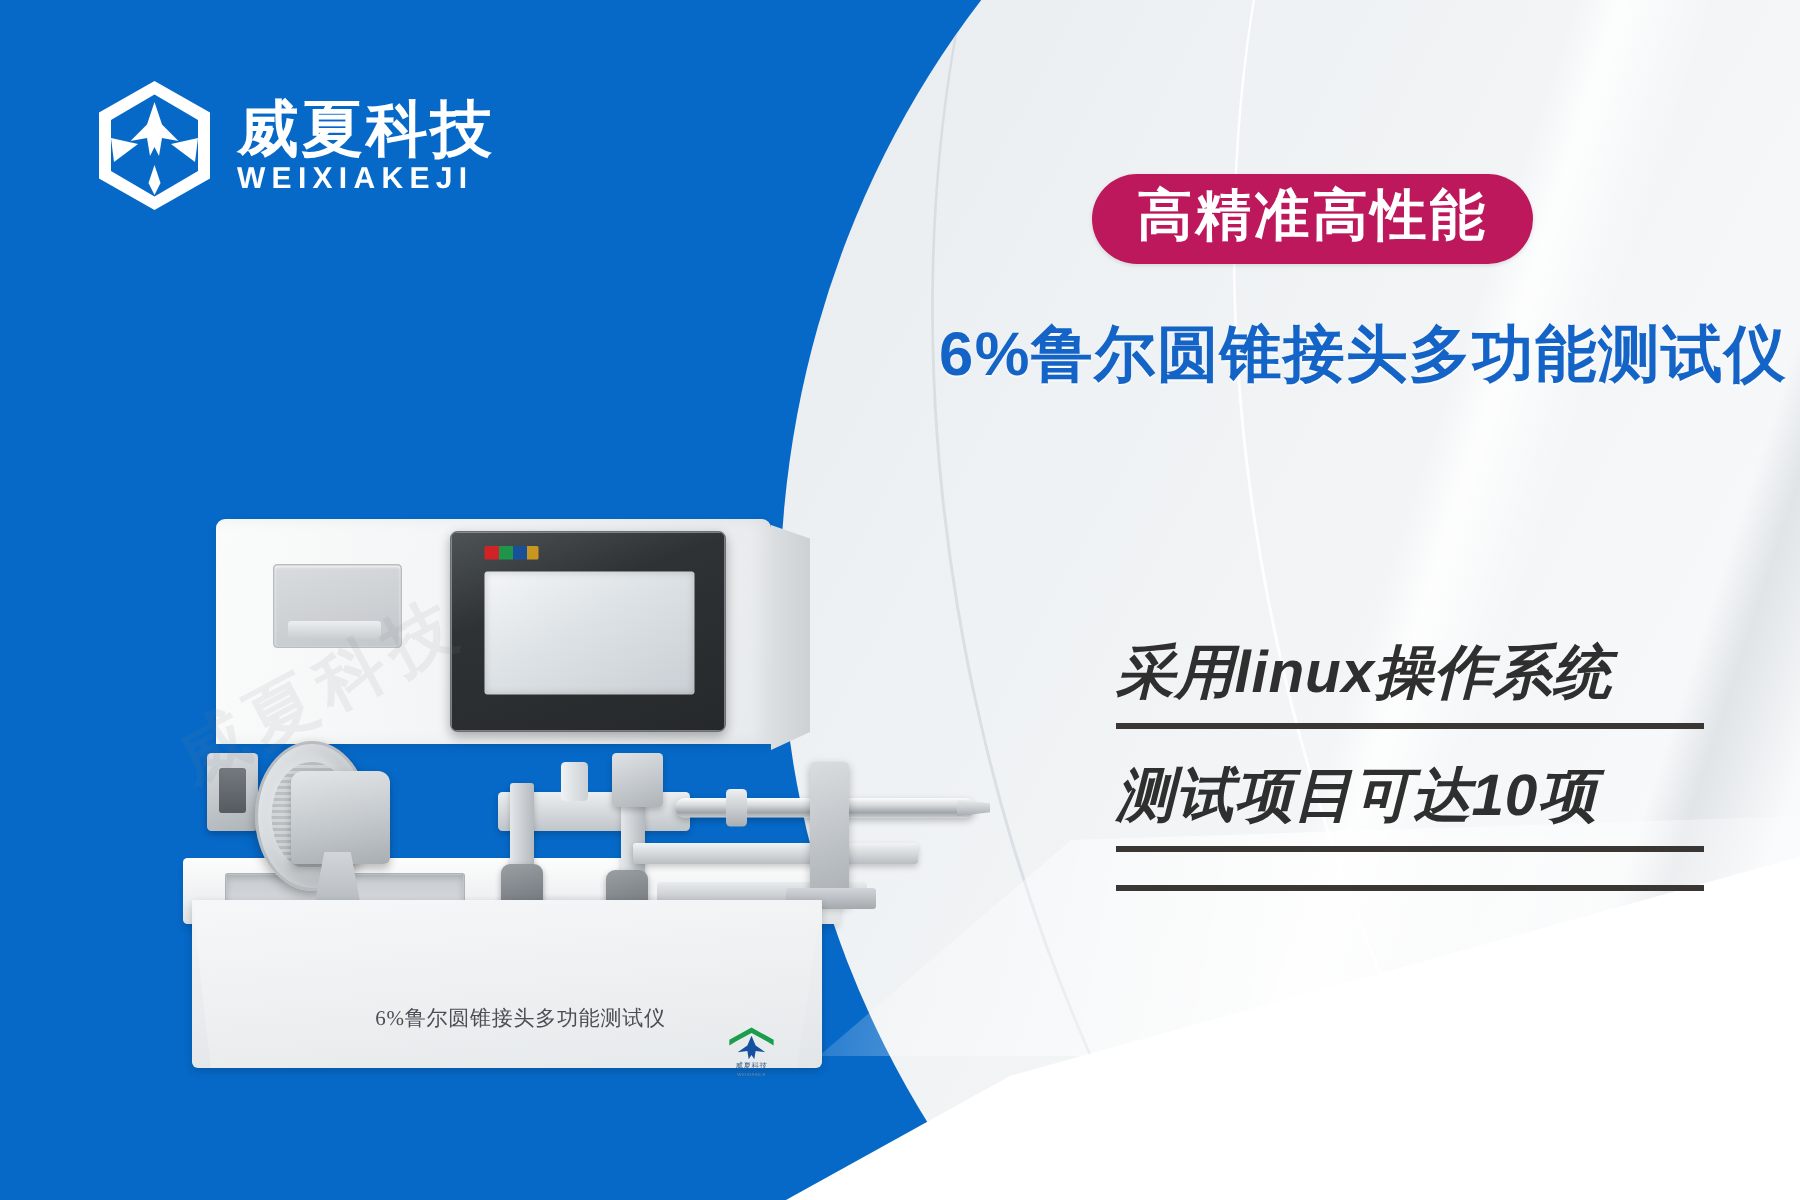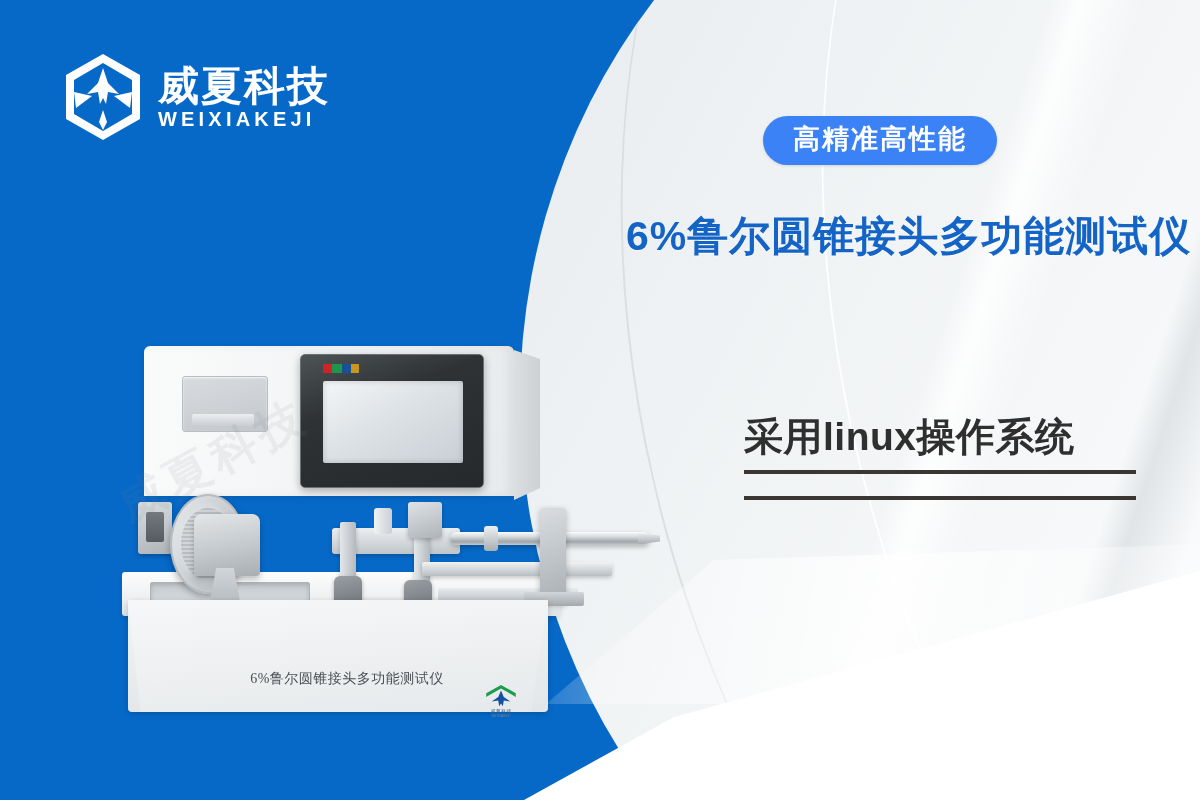--- a/index.html
+++ b/index.html
@@ -67,35 +67,35 @@
   
   .watermark{
     position:absolute;left:58px;top:216px;
     font-size:27px;font-weight:500;letter-spacing:38px;
     color:rgba(255,255,255,.16);white-space:nowrap;
     user-select:none;
   }
 
   
   .badge{
-    position:absolute;left:763px;top:116px;
+    position:absolute;left:728px;top:116px;
     padding:9px 30px 12px;
-    background:#3b82f6;border-radius:30px;
-    color:#fff;font-size:27px;font-weight:bold;letter-spacing:2px;
+    background:#be185d;border-radius:30px;
+    color:#fff;font-size:37px;font-weight:bold;letter-spacing:2px;
     line-height:1.05;
     box-shadow:0 1px 3px rgba(0,0,0,.12);
   }
   .headline{
     position:absolute;left:626px;top:209px;
     color:#1464c8;font-size:41px;font-weight:bold;letter-spacing:1px;
     white-space:nowrap;
     text-shadow:0 1px 0 rgba(255,255,255,.6);
   }
 
-  .features{position:absolute;left:744px;top:414px;width:392px;}
+  .features{position:absolute;left:744px;top:426px;width:392px;font-style:italic;}
   .feature-row{position:relative;}
   .feature-text{
     color:#2f2f2f;font-size:39px;font-weight:bold;letter-spacing:.5px;
     line-height:1.18;white-space:nowrap;padding-bottom:6px;
   }
   .feature-rule{height:4px;background:#3a3634;margin:4px 0 22px;}
 
   
   .machine{position:absolute;left:122px;top:336px;width:530px;height:396px;}
 
@@ -324,20 +324,24 @@
 
   <div class="badge">高精准高性能</div>
   <div class="headline">6%鲁尔圆锥接头多功能测试仪</div>
 
   <div class="features">
     <div class="feature-row">
       <div class="feature-text">采用linux操作系统</div>
       <div class="feature-rule"></div>
     </div>
     <div class="feature-row">
+      <div class="feature-text">测试项目可达10项</div>
+      <div class="feature-rule"></div>
+    </div>
+    <div class="feature-row">
       <div class="feature-rule"></div>
     </div>
   </div>
 
   <div class="machine">
 
     <div class="m-back"></div>
     <div class="m-back-side"></div>
     <div class="m-plate"></div>
 

